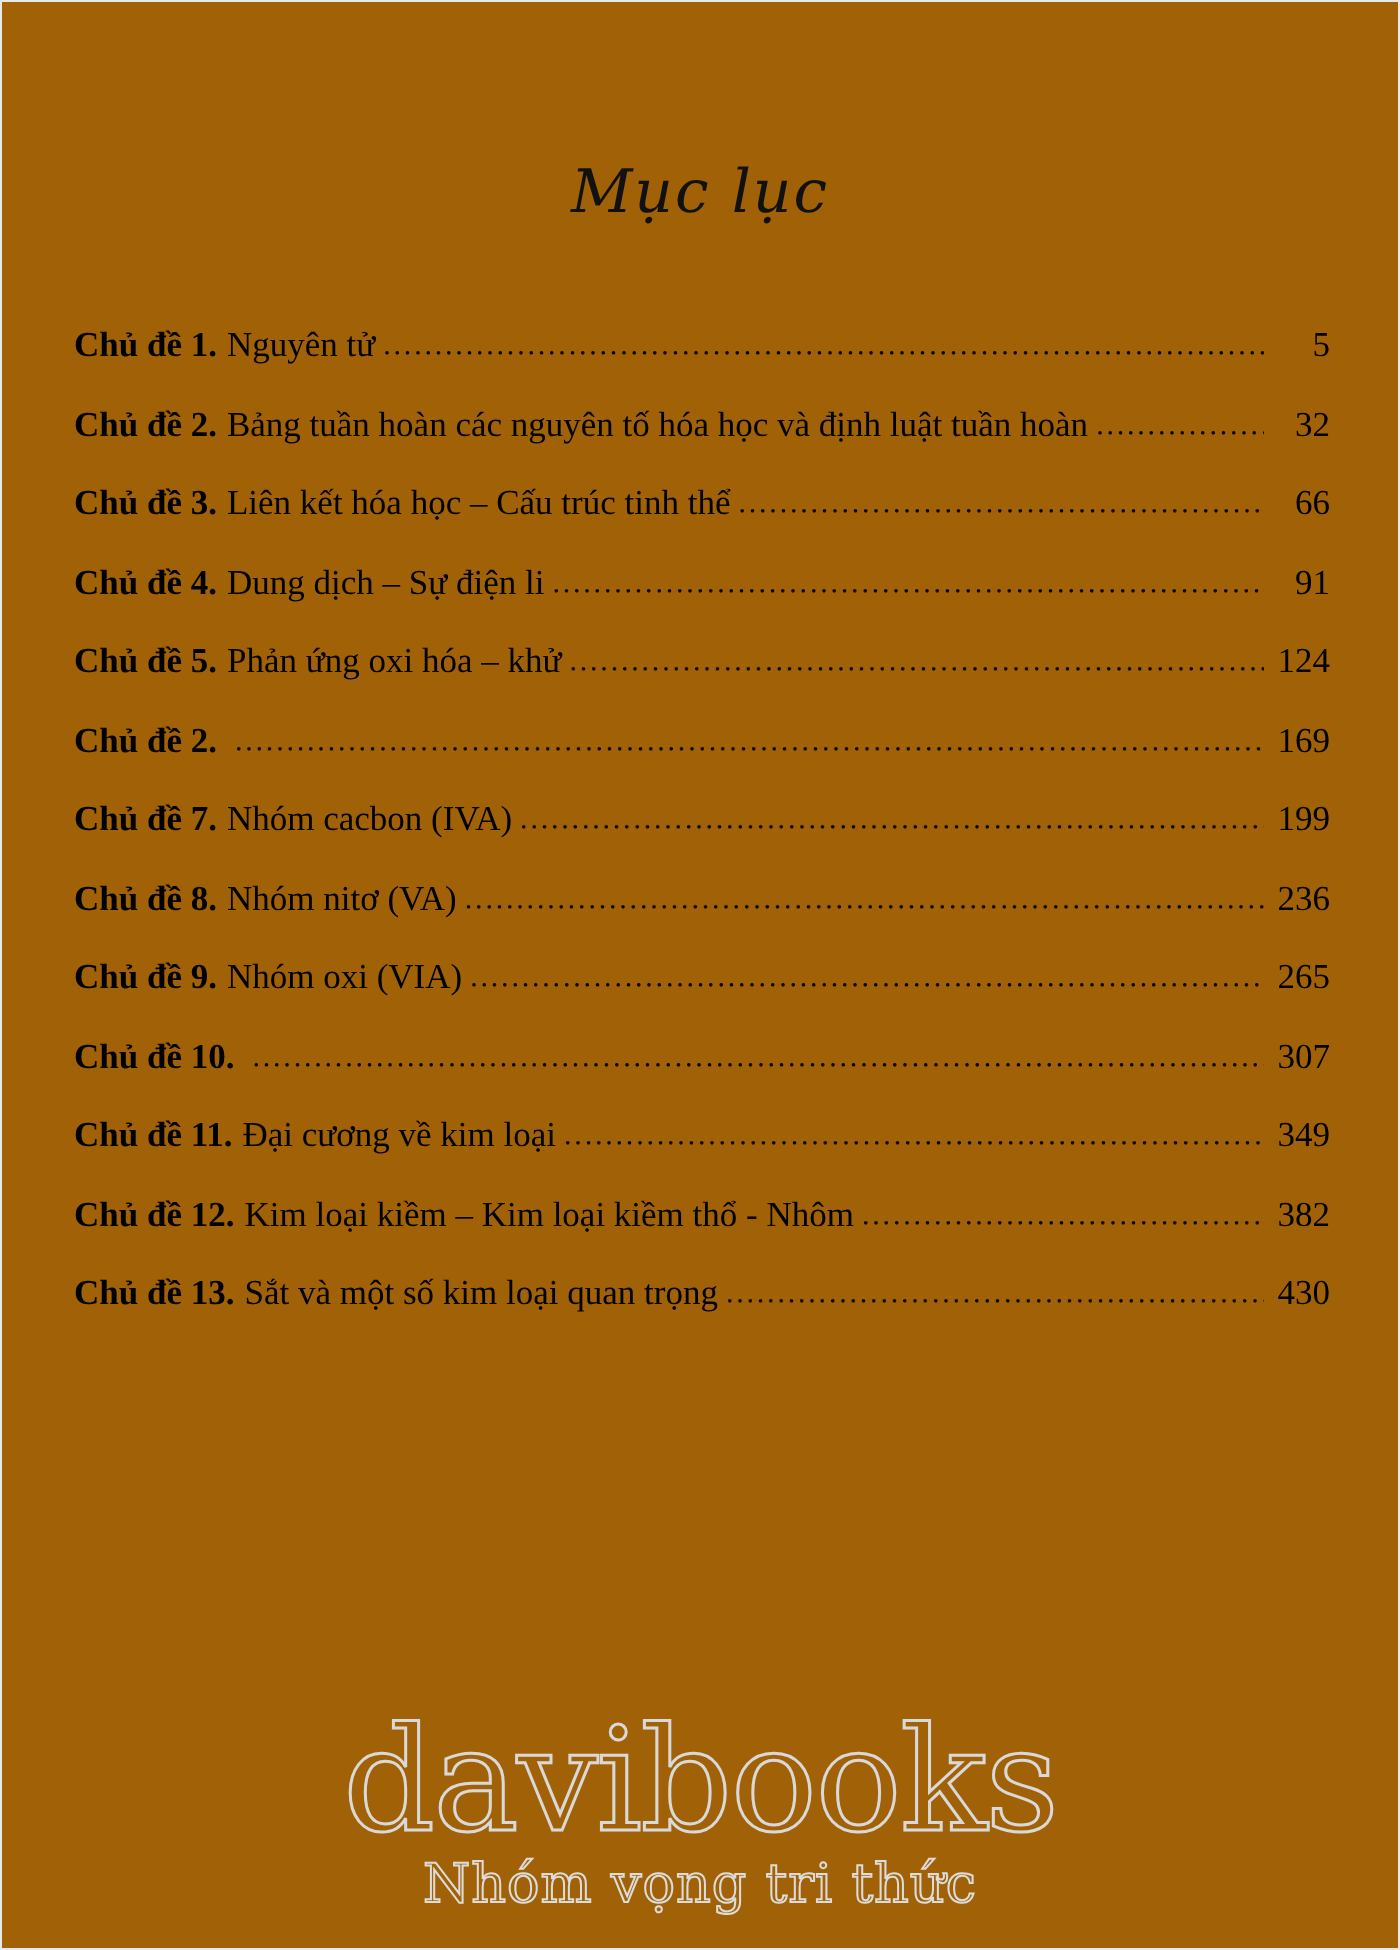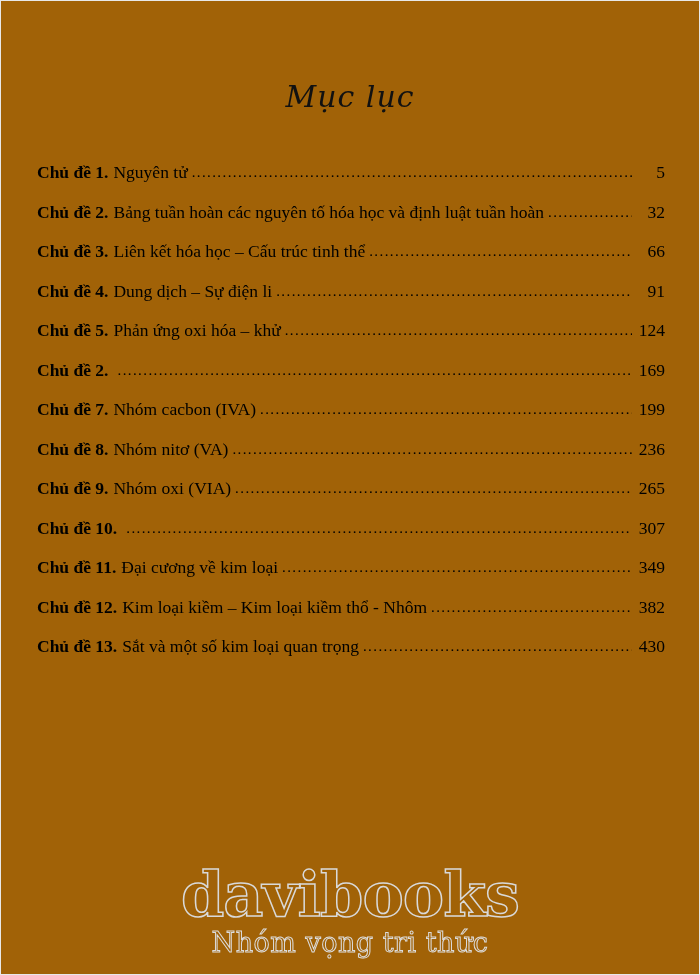--- a/index.html
+++ b/index.html
@@ -78,26 +78,26 @@
     position: absolute;
     left: 0;
     right: 0;
     bottom: 16px;
     text-align: center;
     pointer-events: none;
     user-select: none;
   }
   .wm-main {
     font-family: "DejaVu Serif", serif;
-    font-size: 62px;
+    font-size: 72px;
     line-height: 1;
     color: transparent;
     -webkit-text-stroke: 1.5px #d9d9d9;
     letter-spacing: -1px;
-    font-weight: 700;
+    font-weight: 400;
   }
   .wm-sub {
     font-family: "DejaVu Serif", serif;
     font-size: 27px;
     line-height: 1.1;
     margin-top: 2px;
     color: transparent;
     -webkit-text-stroke: 1px #dcdcdc;
     letter-spacing: 0.5px;
   }

